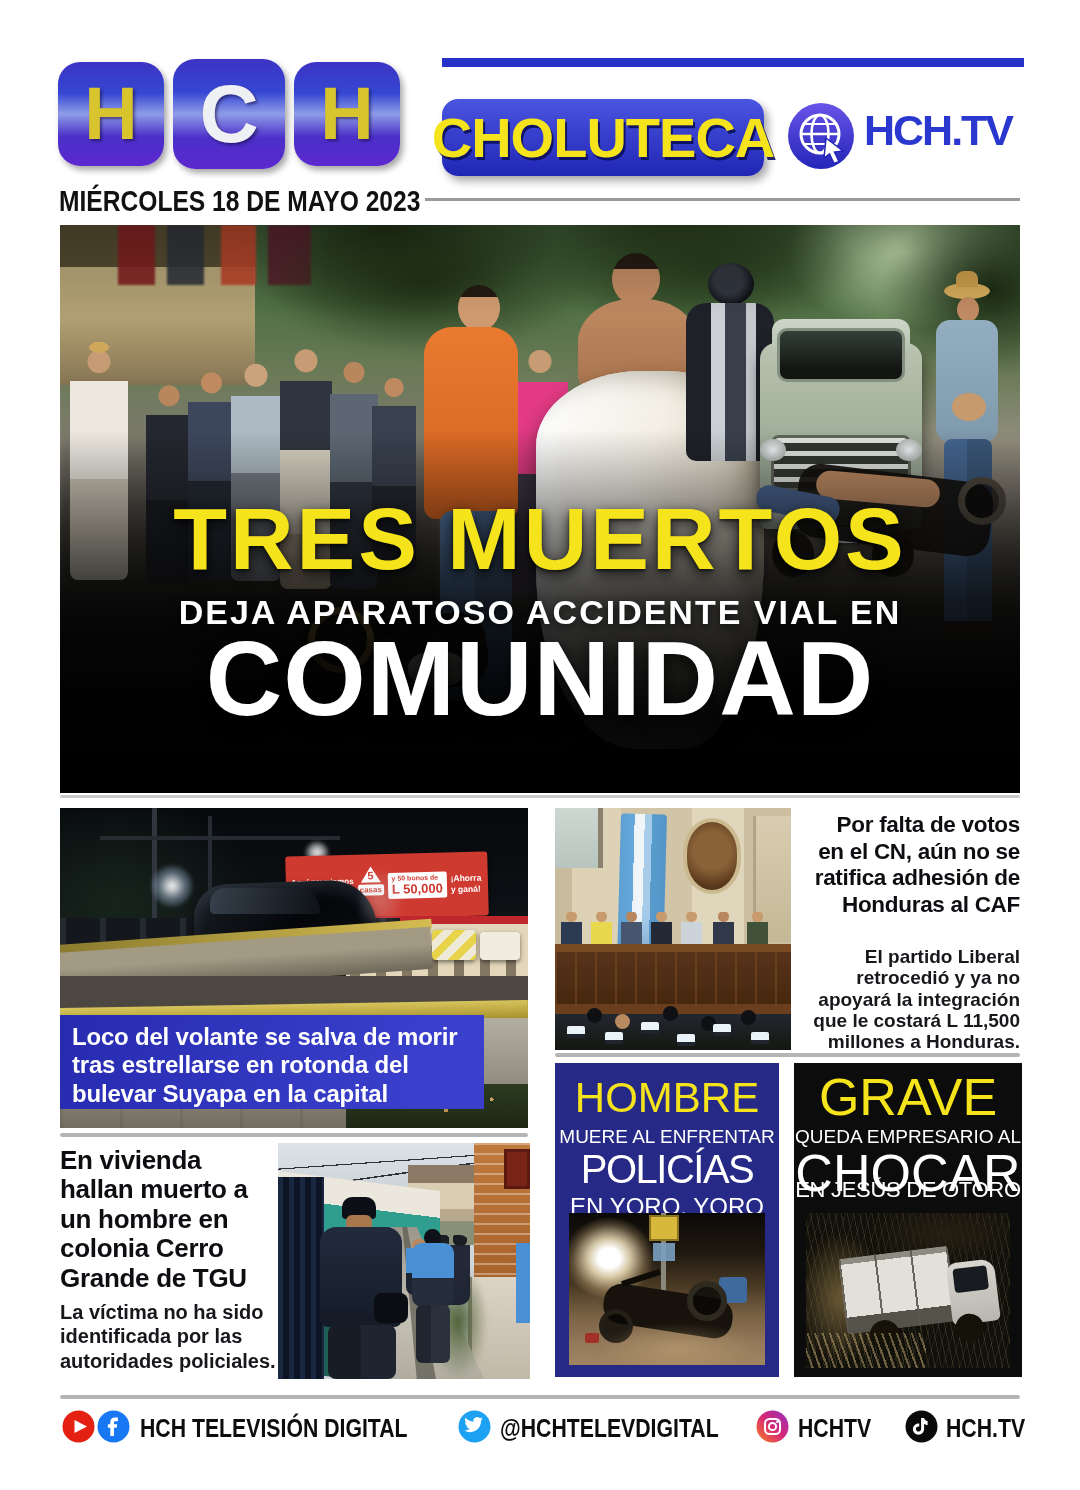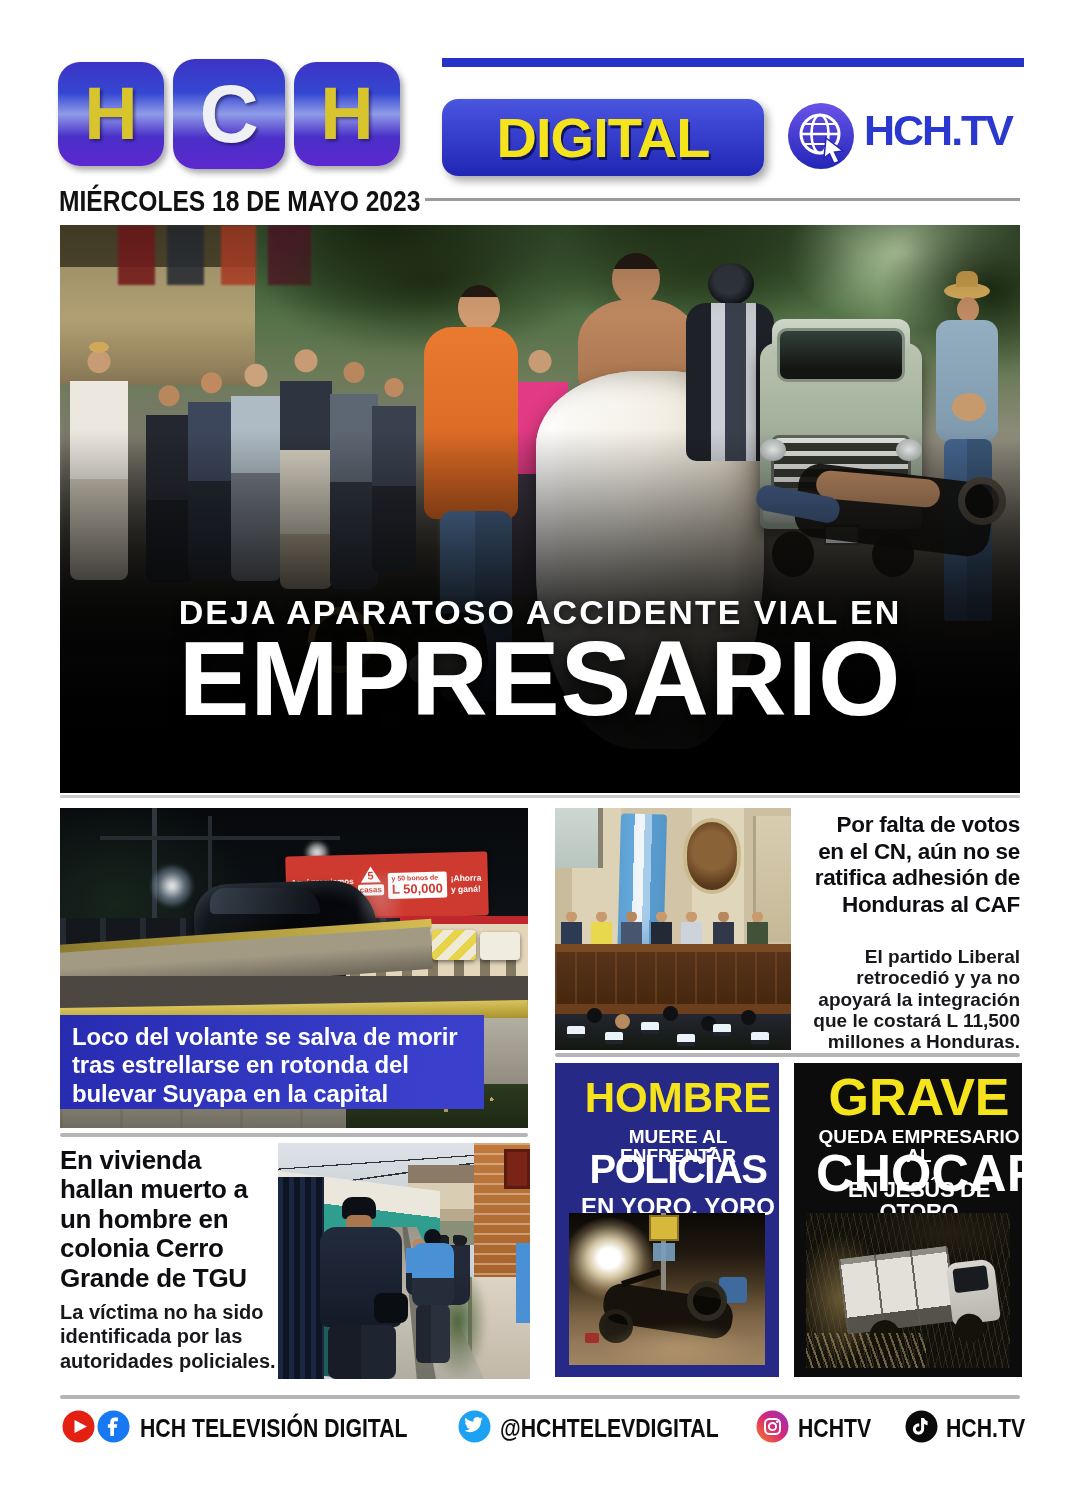--- a/index.html
+++ b/index.html
@@ -67,21 +67,21 @@
 
 
 #tgu-hl{left:60px;top:1146px;width:222px;font-size:26px;font-weight:800;color:#0e0e12;line-height:1.13;
   letter-spacing:-.3px;white-space:pre-line;}
 #tgu-body{left:60px;top:1300px;width:228px;font-size:20px;font-weight:700;color:#17171c;line-height:1.22;white-space:pre-line;}
 #alley{left:278px;top:1143px;width:252px;height:236px;overflow:hidden;background:#cfd6da;}
 
 
 #yoro{left:555px;top:1063px;width:224px;height:314px;background:#262a86;}
 #grave{left:794px;top:1063px;width:228px;height:314px;background:#0c0c0c;}
-.pl{position:absolute;left:0;right:0;text-align:center;font-weight:700;line-height:1;padding-left:22px;}
+.pl{position:absolute;left:0;right:0;text-align:center;font-weight:400;line-height:1;}
 .pl.y{color:#f5e41c;}
 .pl.w{color:#fff;}
 #yoro-photo{left:14px;top:150px;width:196px;height:152px;overflow:hidden;background:#1a140c;}
 #grave-photo{left:12px;top:150px;width:204px;height:155px;overflow:hidden;background:#12100a;}
 
 
 .icon{position:absolute;width:33px;height:33px;}
 .flabel{position:absolute;top:1412px;font-size:25px;font-weight:800;color:#0d0d0d;transform:scaleX(.85);transform-origin:left center;white-space:nowrap;line-height:33px;}
 </style>
 </head>
@@ -95,21 +95,21 @@
       </div>
     <div class="logo-sq mid">
         <span class="logo-letter c">C</span>
       </div>
     <div class="logo-sq">
         <span class="logo-letter">H</span>
       </div>
   </div>
   <div class="s" id="topbar"></div>
   <div class="s" id="badge">
-      <span>DIGITAL</span>
+      <span>CHOLUTECA</span>
     </div>
   <div class="s" id="globe">
     <svg width="70" height="70" viewBox="0 0 70 70">
       <defs>
           <linearGradient id="gg" x1="0" y1="0" x2="0" y2="1">
             <stop offset="0" stop-color="#6a53e8"></stop>
             <stop offset="1" stop-color="#2326b8"></stop>
           </linearGradient>
         </defs>
       <circle cx="35" cy="35" r="33" fill="url(#gg)"></circle>
@@ -168,22 +168,23 @@
     <div class="s" style="left:884px;top:214px;width:48px;height:186px;border-radius:8px;background:linear-gradient(90deg,#44658f 0 48%,#395678 48%);"></div>
     <div class="s" style="left:884px;top:396px;width:50px;height:18px;background:#2a241c;border-radius:4px;"></div>
     <div class="s" style="left:736px;top:248px;width:196px;height:74px;border-radius:22px;background:#110f0c;transform:rotate(7deg);opacity:.92;"></div>
     <div class="s" style="left:756px;top:250px;width:124px;height:28px;border-radius:14px;background:#bd8a62;transform:rotate(5deg);"></div>
     <div class="s" style="left:696px;top:266px;width:84px;height:26px;border-radius:12px;background:#46618c;transform:rotate(11deg);"></div>
     <div class="s" style="left:898px;top:252px;width:48px;height:48px;border-radius:50%;border:7px solid #4a443a;background:rgba(10,9,7,.7);"></div>
     <div class="s" style="left:214px;top:398px;width:214px;height:74px;border-radius:28px;background:#15120d;transform:rotate(-8deg);filter:blur(.5px);"></div>
     <div class="s" style="left:248px;top:382px;width:66px;height:66px;border-radius:50%;border:7px solid #a8893c;background:rgba(18,16,10,.65);"></div>
     <div class="s" style="left:348px;top:426px;width:58px;height:36px;border-radius:46%;background:linear-gradient(135deg,#efece2,#c9c4b4);"></div>
     <div class="s" style="inset:0;background:linear-gradient(180deg,rgba(0,0,0,.22) 0%,rgba(0,0,0,0) 16%,rgba(0,0,0,0) 36%,rgba(6,6,6,.42) 52%,rgba(4,4,4,.78) 66%,rgba(0,0,0,.96) 86%);"></div>
+    <div class="s" id="hero-title">TRES MUERTOS</div>
     <div class="s" id="hero-mid">DEJA APARATOSO ACCIDENTE VIAL EN</div>
-    <div class="s" id="hero-place">EMPRESARIO</div>
+    <div class="s" id="hero-place">COMUNIDAD</div>
   </div>
   <div class="rule" style="left:60px;top:795px;width:960px;height:3px;background:#c9c9c9;"></div>
 
   <div class="s" id="crash">
     <div class="s" style="inset:0;background:radial-gradient(200px 160px at 12% 30%,#16241c 0%,rgba(22,36,28,0) 70%),linear-gradient(180deg,#07090c 0%,#0d1014 30%,#1a1a18 45%,#242019 52%,#121110 60%,#0c0b0a 100%);"></div>
     <div class="s" style="left:92px;top:0;width:5px;height:175px;background:#30363d;"></div>
     <div class="s" style="left:148px;top:8px;width:4px;height:160px;background:#272c33;"></div>
     <div class="s" style="left:40px;top:28px;width:240px;height:4px;background:#262b31;"></div>
     <div class="s" style="left:92px;top:58px;width:40px;height:40px;border-radius:50%;background:radial-gradient(#ffffff,rgba(190,215,255,.35),rgba(0,0,0,0));filter:blur(2px);"></div>
     <div class="s" style="left:26px;top:180px;width:26px;height:26px;border-radius:50%;background:radial-gradient(#fff,rgba(0,0,0,0));filter:blur(2px);"></div>

